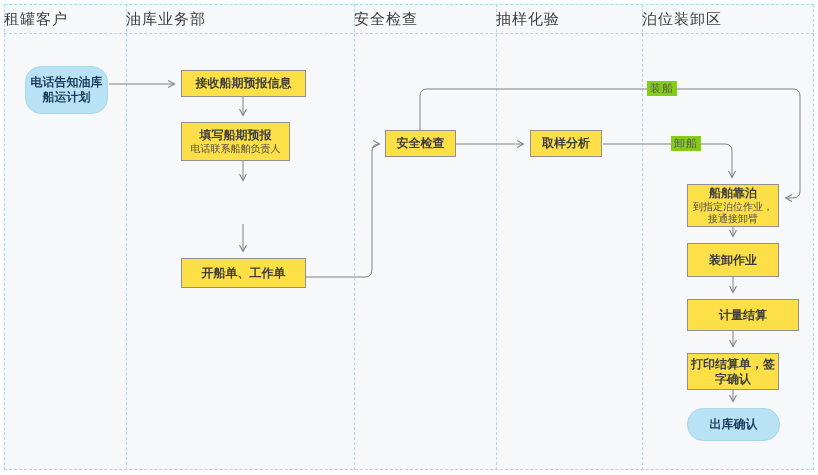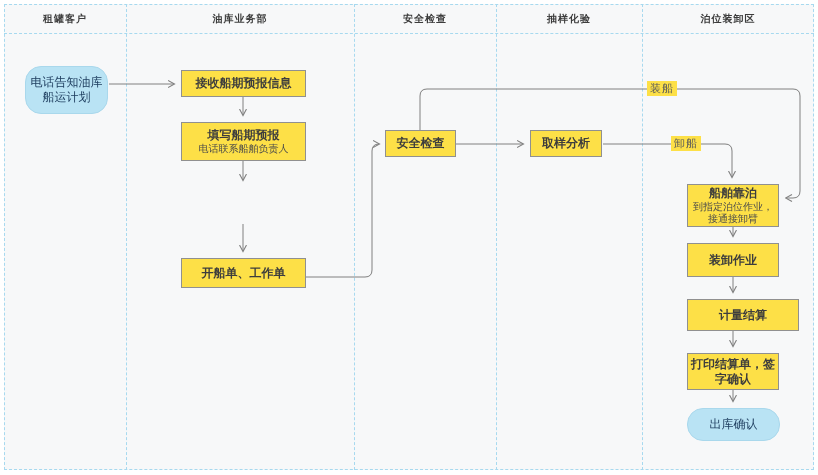--- a/index.html
+++ b/index.html
@@ -18,41 +18,41 @@
   .v-divider{
     position:absolute;top:4px;height:466px;width:0;
     border-left:1px dashed #a7d9ef;
   }
   .h-divider{
     position:absolute;left:4px;width:810px;height:0;
     border-top:1px dashed #a7d9ef;
   }
   .lane-header{
     position:absolute;top:8px;height:22px;
-    display:flex;align-items:center;justify-content:center;
-    font-size:10px;font-weight:bold;color:#3c3c3c;
+    display:flex;align-items:center;justify-content:flex-start;
+    font-size:15px;font-weight:normal;color:#3c3c3c;
     letter-spacing:1px;
   }
   .edges{position:absolute;left:0;top:0;pointer-events:none;}
   .node{
     position:absolute;box-sizing:border-box;
     display:flex;flex-direction:column;align-items:center;justify-content:center;
     text-align:center;line-height:1.25;
   }
   .proc{
     background:#fde047;border:1px solid #909090;
     color:#3d3d3d;font-size:12px;font-weight:bold;
   }
   .proc .sub{font-weight:normal;font-size:10px;color:#4a4a4a;line-height:1.2;}
   .terminal{
     background:#b9e3f4;border:1px solid #a9d8ec;border-radius:16px;
-    color:#1b3a5c;font-size:12px;font-weight:normal;
+    color:#1b3a5c;font-size:12px;font-weight:bold;
   }
   .edge-label{
-    position:absolute;background:#fde047;color:#595959;
+    position:absolute;background:#84cc16;color:#595959;
     font-size:11px;padding:0 3px;letter-spacing:1px;font-family:Liberation Serif, serif;
   }
 </style>
 </head>
 <body>
 
 <div class="canvas">
 
   <div class="lane-area"></div>
 
@@ -106,21 +106,21 @@
 
   <div class="node terminal" style="left:25px;top:66px;width:83px;height:48px">
     <span>电话告知油库</span>
     <span>船运计划</span>
   </div>
 
   <div class="node proc" style="left:181px;top:70px;width:125px;height:27px">
     <span>接收船期预报信息</span>
   </div>
 
-  <div class="node proc" style="left:181px;top:122px;width:125px;height:39px">
+  <div class="node proc" style="left:181px;top:122px;width:109px;height:39px">
     <span>填写船期预报</span>
     <span class="sub">电话联系船舶负责人</span>
   </div>
 
 
   <div class="node proc" style="left:181px;top:258px;width:125px;height:30px">
     <span>开船单、工作单</span>
   </div>
 
   <div class="node proc" style="left:385px;top:130px;width:71px;height:27px">

